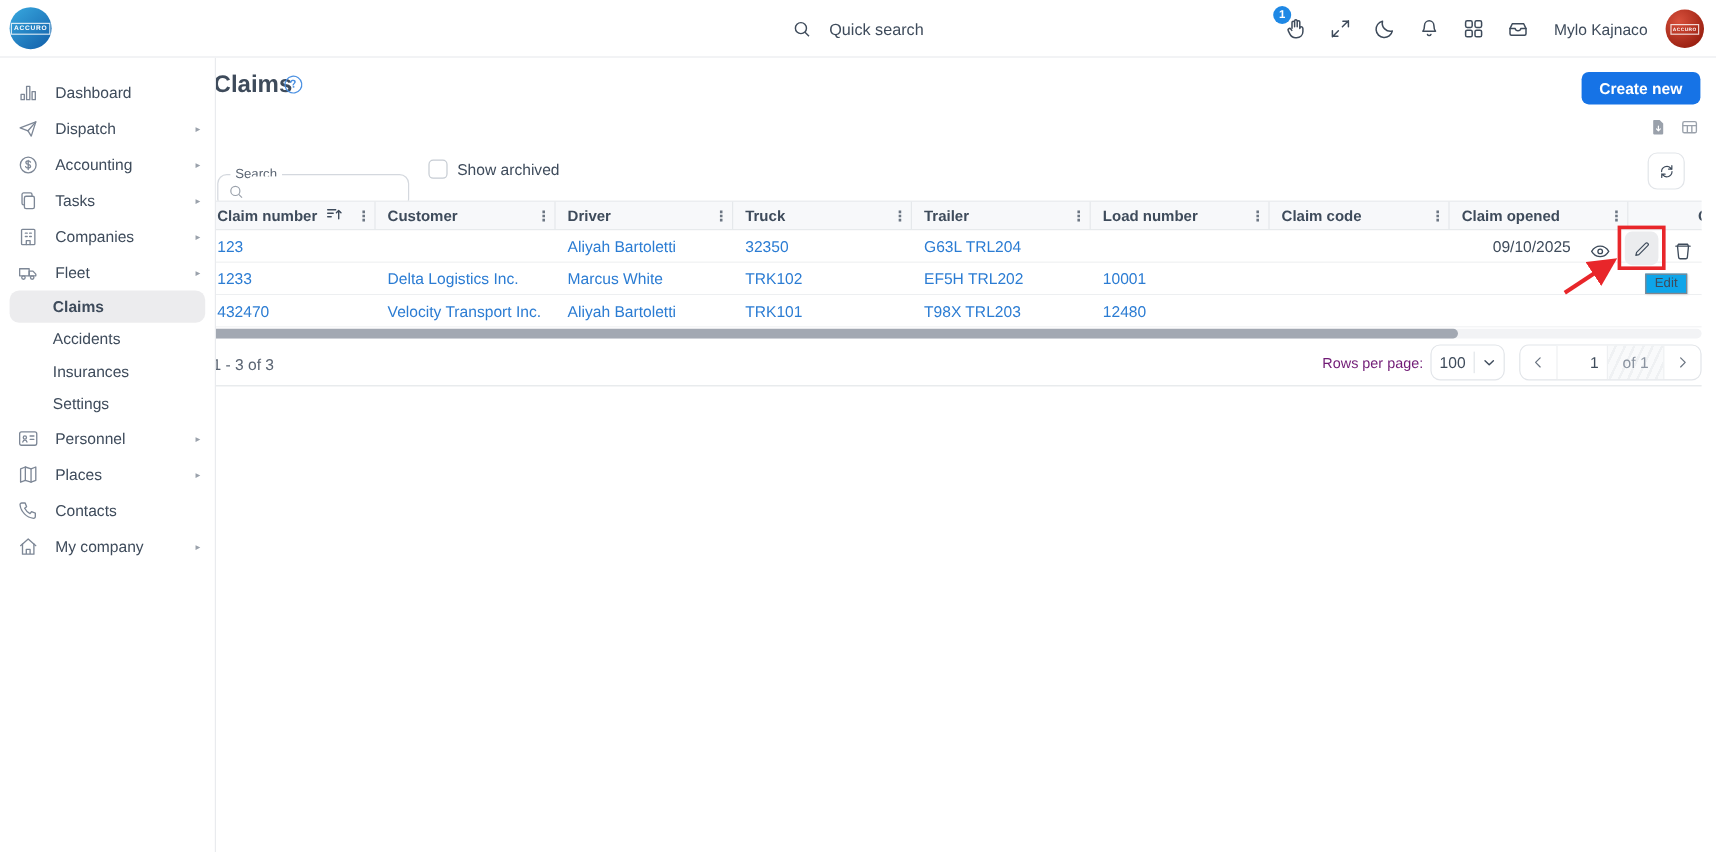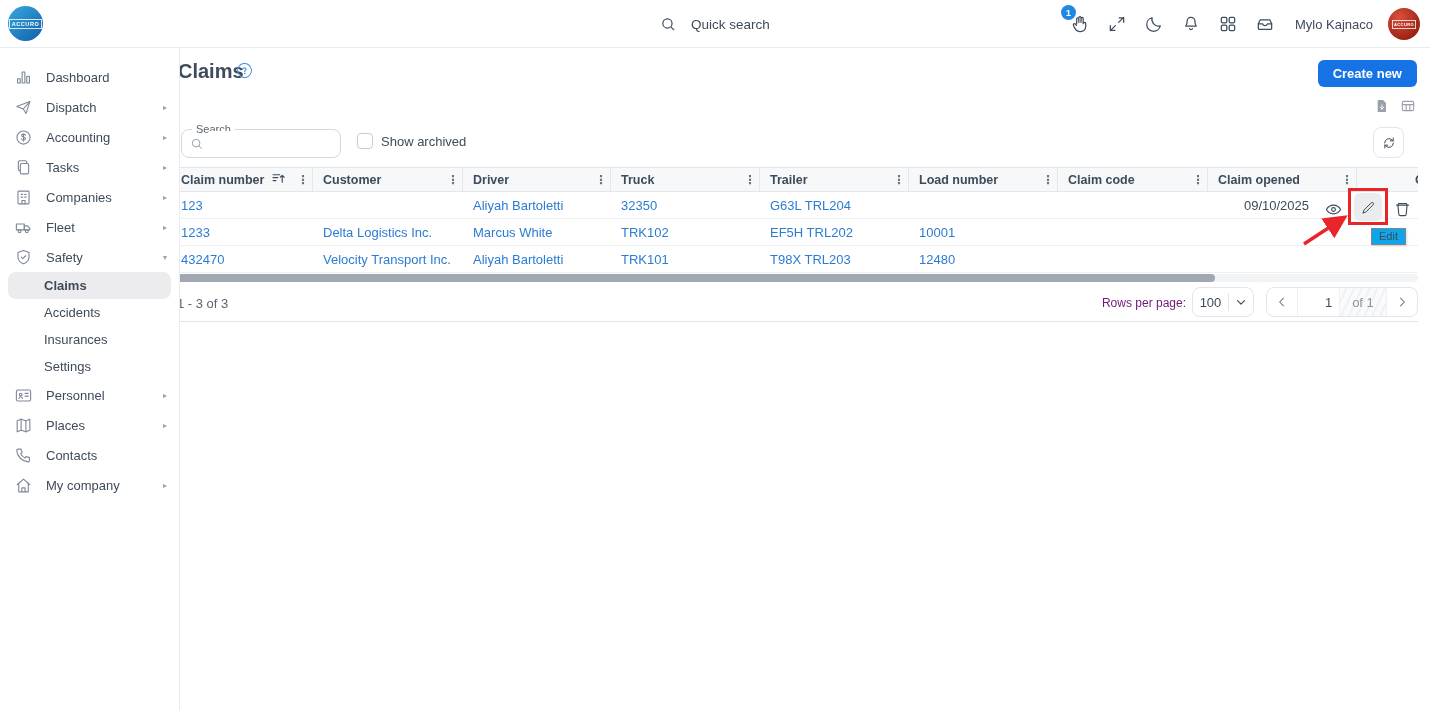--- a/index.html
+++ b/index.html
@@ -42,21 +42,21 @@
   .main { position:absolute; left:156px; top:48px; width:1274px; height:662px; background:#fff; }
   .page-title { position:absolute; left:22px; top:12px; font-size:20px; font-weight:bold; color:#3e4b5b; }
   .help-ic { position:absolute; left:81px; top:15px; width:15px; height:15px; border:1.3px solid #4a90e2; border-radius:50%;
     color:#4a90e2; font-size:9.5px; display:flex; align-items:center; justify-content:center; font-weight:bold; cursor:pointer; transform:rotate(-10deg); }
   .create-btn { position:absolute; right:13px; top:12px; height:27px; padding:0 15px; background:#1673e6; color:#fff;
     border:none; border-radius:6px; font-size:13px; font-weight:bold; font-family:inherit; cursor:pointer; }
   .view-icons { position:absolute; right:14px; top:50px; display:flex; gap:10px; }
   .view-icons .vi { width:16px; height:16px; cursor:pointer; }
 
   .filter-row { position:absolute; left:25px; top:77px; right:26px; height:40px; }
-  .search-box { position:absolute; left:0; top:4px; width:160px; height:29px; border:1px solid #d4d8de; border-radius:8px; background:#fff; }
+  .search-box { position:absolute; left:0; top:20px; width:160px; height:29px; border:1px solid #d4d8de; border-radius:8px; background:#fff; }
   .search-box .flabel { position:absolute; left:10px; top:-7px; background:#fff; padding:0 4px; font-size:11px; color:#5a6472; }
   .search-box svg { position:absolute; left:8px; top:7px; width:14px; height:14px; stroke:#9aa1ab; fill:none; stroke-width:1.7; }
   .search-box input { position:absolute; left:28px; top:1px; width:125px; height:25px; border:none; outline:none; font-size:13px; font-family:inherit; color:#3e4b5b; }
   .chk-row { position:absolute; left:176px; top:8px; display:flex; align-items:center; gap:8px; cursor:pointer; }
   .chk { width:16px; height:16px; border:1.5px solid #c6ccd3; border-radius:4px; background:#fff; }
   .chk-row span { font-size:13px; color:#3e4b5b; }
   .refresh-btn { position:absolute; right:0; top:2px; width:31px; height:31px; border:1px solid #e2e5e9; border-radius:8px;
     background:#fff; display:flex; align-items:center; justify-content:center; cursor:pointer; }
   .refresh-btn svg { width:16px; height:16px; stroke:#3e4b5b; fill:none; stroke-width:1.5; stroke-linecap:round; stroke-linejoin:round; }
 
@@ -222,30 +222,20 @@
           <svg viewBox="0 0 24 24">
             <path d="M3 7.5h10V15H3z"></path>
             <path d="M13 10h4l3 3.2V15h-7z"></path>
             <circle cx="7" cy="16.8" r="1.8"></circle>
             <circle cx="16.2" cy="16.8" r="1.8"></circle>
           </svg>
         </span>
         <span class="sb-label">Fleet</span>
         <span class="sb-chev">▸</span>
       </div>
-      <div class="sb-item">
-        <span class="sb-ico">
-          <svg viewBox="0 0 24 24">
-            <path d="M12 3.2l7 2.6v5.2c0 4.4-2.9 7.4-7 9-4.1-1.6-7-4.6-7-9V5.8z"></path>
-            <path d="M9.2 11.6l1.9 1.9 3.7-3.7"></path>
-          </svg>
-        </span>
-        <span class="sb-label">Safety</span>
-        <span class="sb-chev">▾</span>
-      </div>
       <div class="sb-child sel">
         <span class="sb-label">Claims</span>
       </div>
       <div class="sb-child">
         <span class="sb-label">Accidents</span>
       </div>
       <div class="sb-child">
         <span class="sb-label">Insurances</span>
       </div>
       <div class="sb-child">

